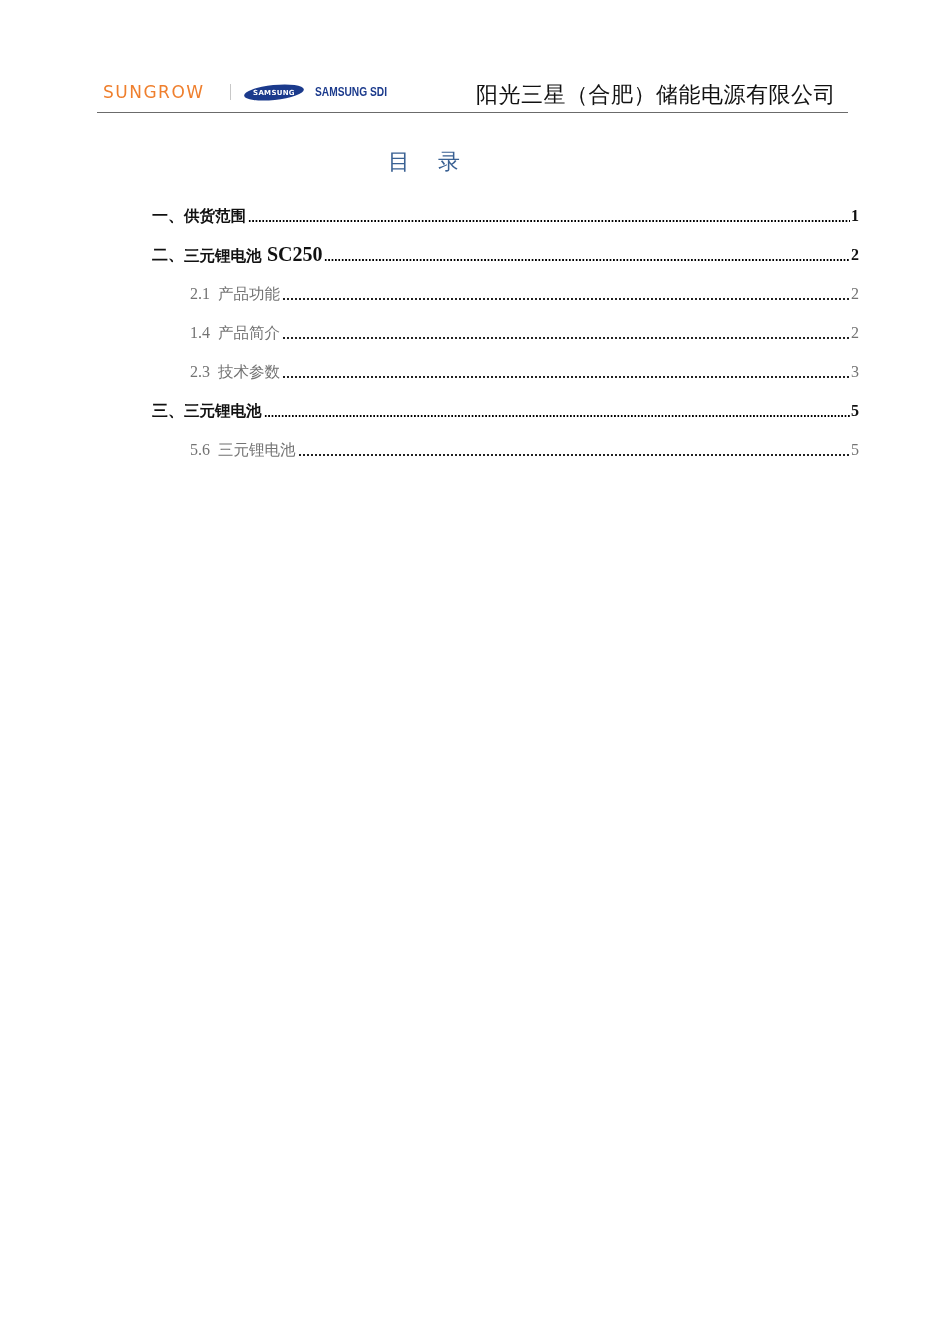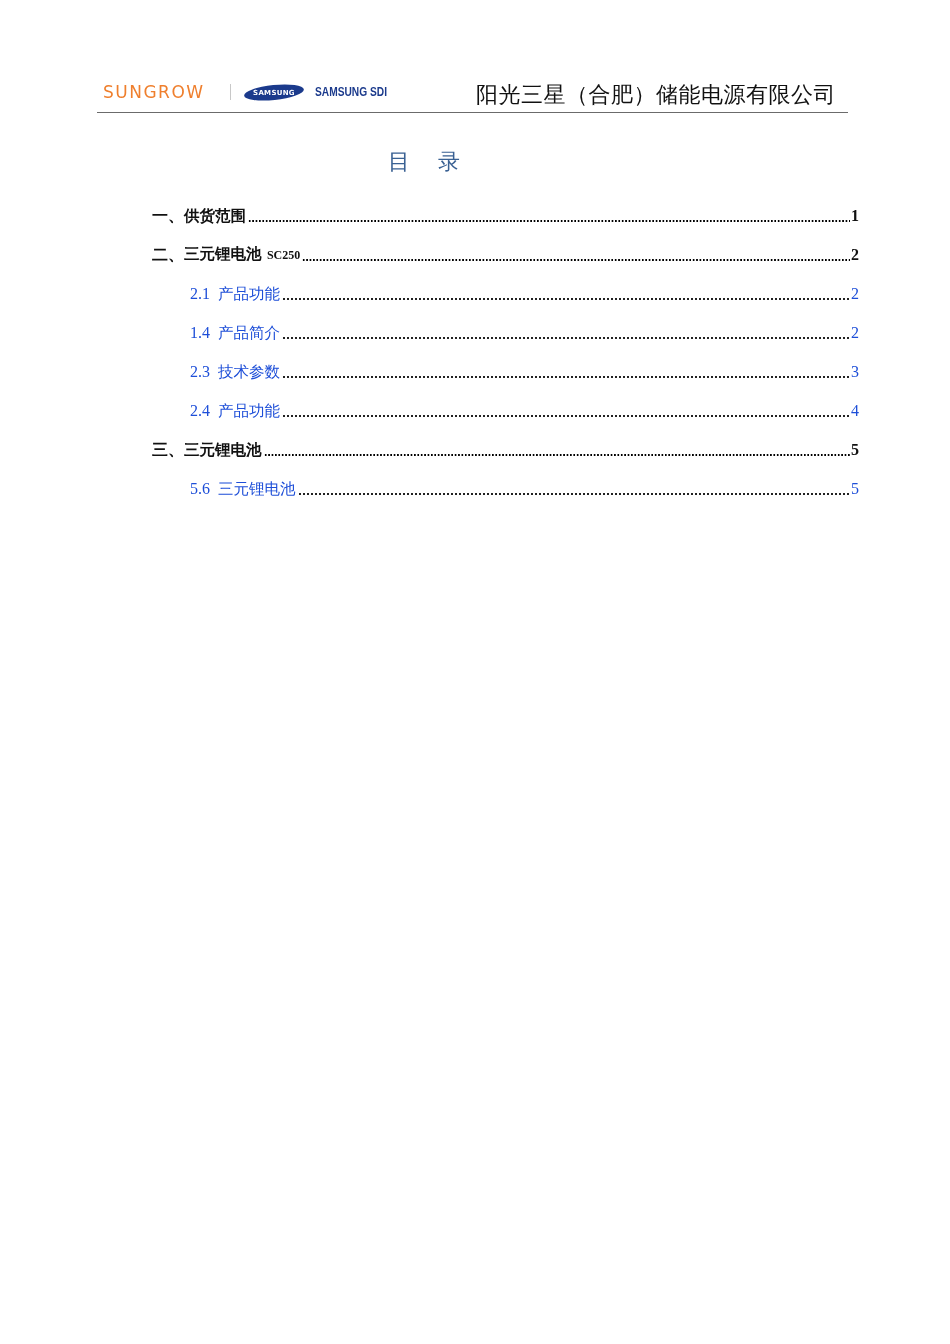--- a/index.html
+++ b/index.html
@@ -114,36 +114,36 @@
       line-height: 22px;
       cursor: pointer;
     }
     .toc-entry.level-1 {
       font-weight: bold;
       padding-left: 0;
     }
     .toc-entry.level-2 {
       padding-left: 38px;
       font-weight: normal;
-      color: #1d4ed8;
+      color: #737373;
     }
     .toc-entry .num {
       white-space: pre;
     }
     .toc-entry .label {
       white-space: nowrap;
       font-family: "DejaVu Sans", sans-serif;
       font-size: 15.5px;
     }
     .toc-entry.level-1 .label {
       font-weight: bold;
     }
     .toc-entry .label .latin {
       font-family: "Liberation Serif", serif;
-      font-size: 12px;
+      font-size: 20px;
     }
     .toc-entry .leader {
       flex: 1;
       height: 22px;
       margin: 0 1px 0 2px;
       overflow: hidden;
       position: relative;
     }
     .toc-entry .leader::after {
       content: "";
@@ -206,26 +206,20 @@
     <span class="label">产品简介</span>
     <span class="leader"></span>
     <span class="page">2</span>
   </div>
   <div class="toc-entry level-2">
     <span class="num">2.3  </span>
     <span class="label">技术参数</span>
     <span class="leader"></span>
     <span class="page">3</span>
   </div>
-  <div class="toc-entry level-2">
-    <span class="num">2.4  </span>
-    <span class="label">产品功能</span>
-    <span class="leader"></span>
-    <span class="page">4</span>
-  </div>
   <div class="toc-entry level-1">
     <span class="num">三、</span>
     <span class="label">三元锂电池</span>
     <span class="leader"></span>
     <span class="page">5</span>
   </div>
   <div class="toc-entry level-2">
     <span class="num">5.6  </span>
     <span class="label">三元锂电池</span>
     <span class="leader"></span>

